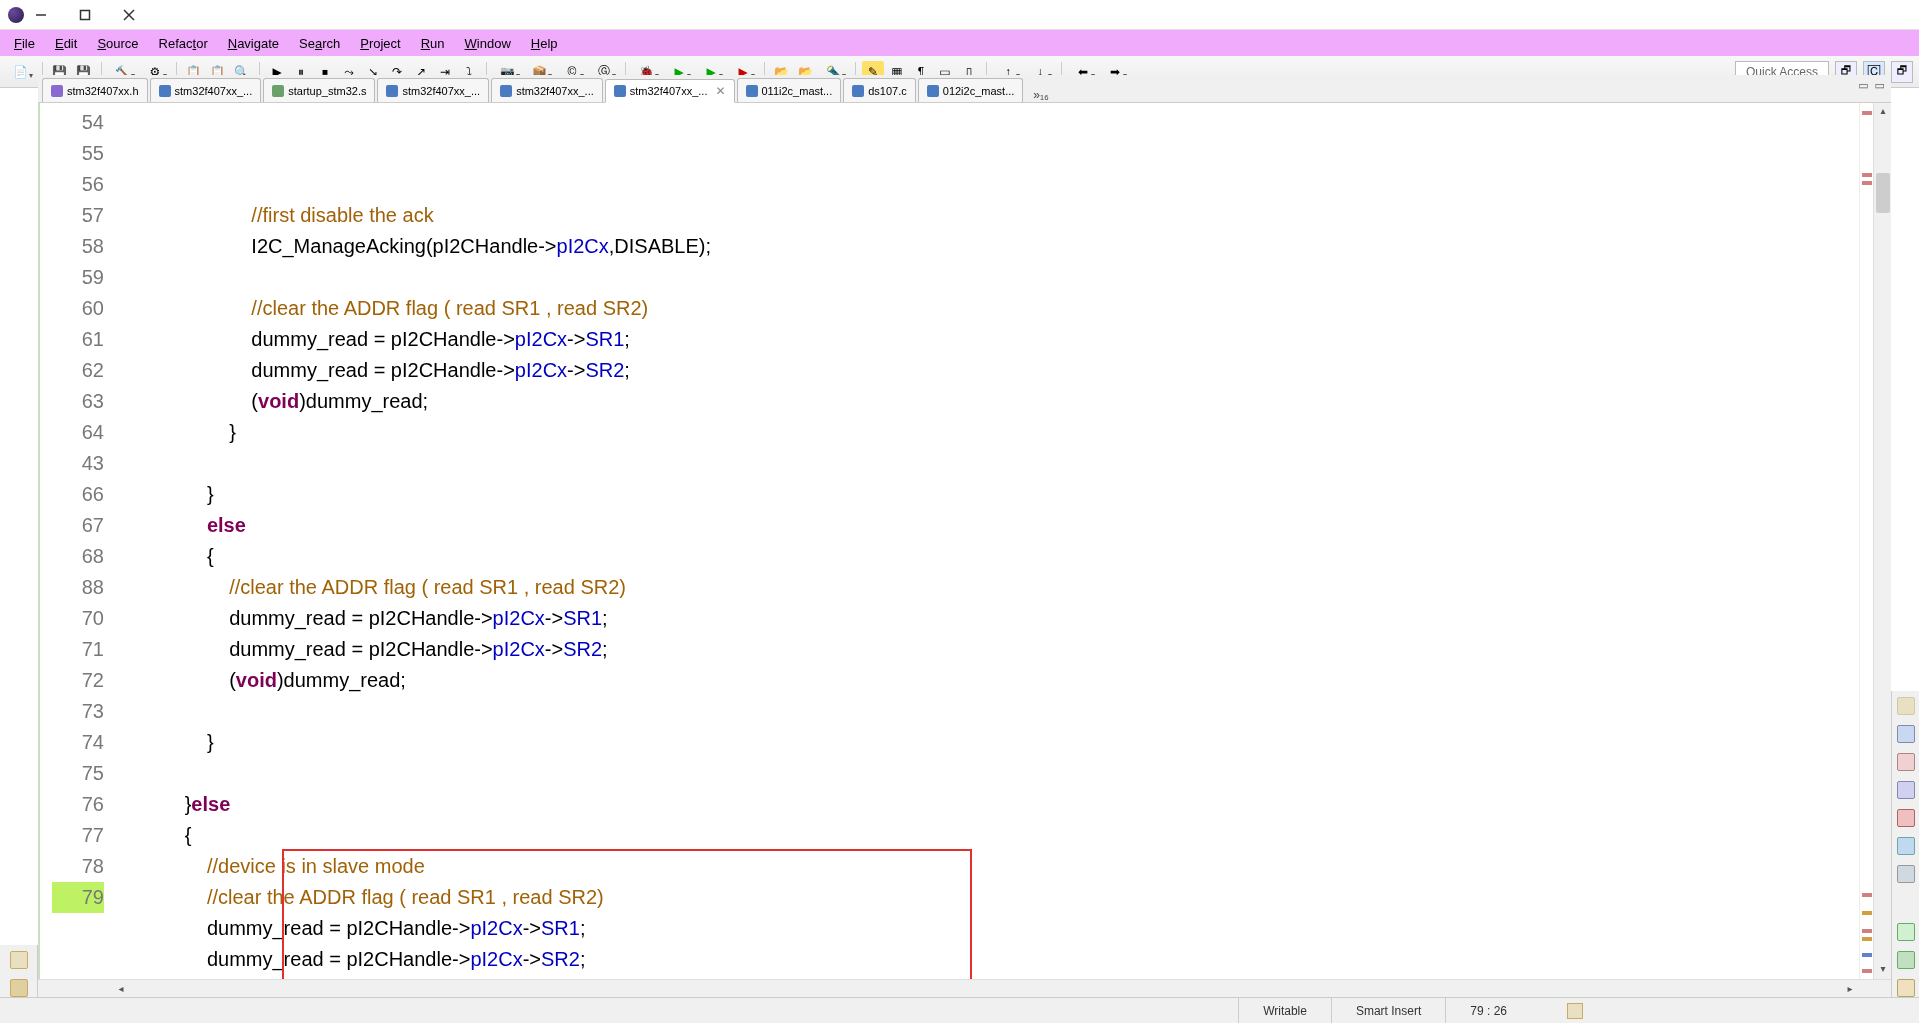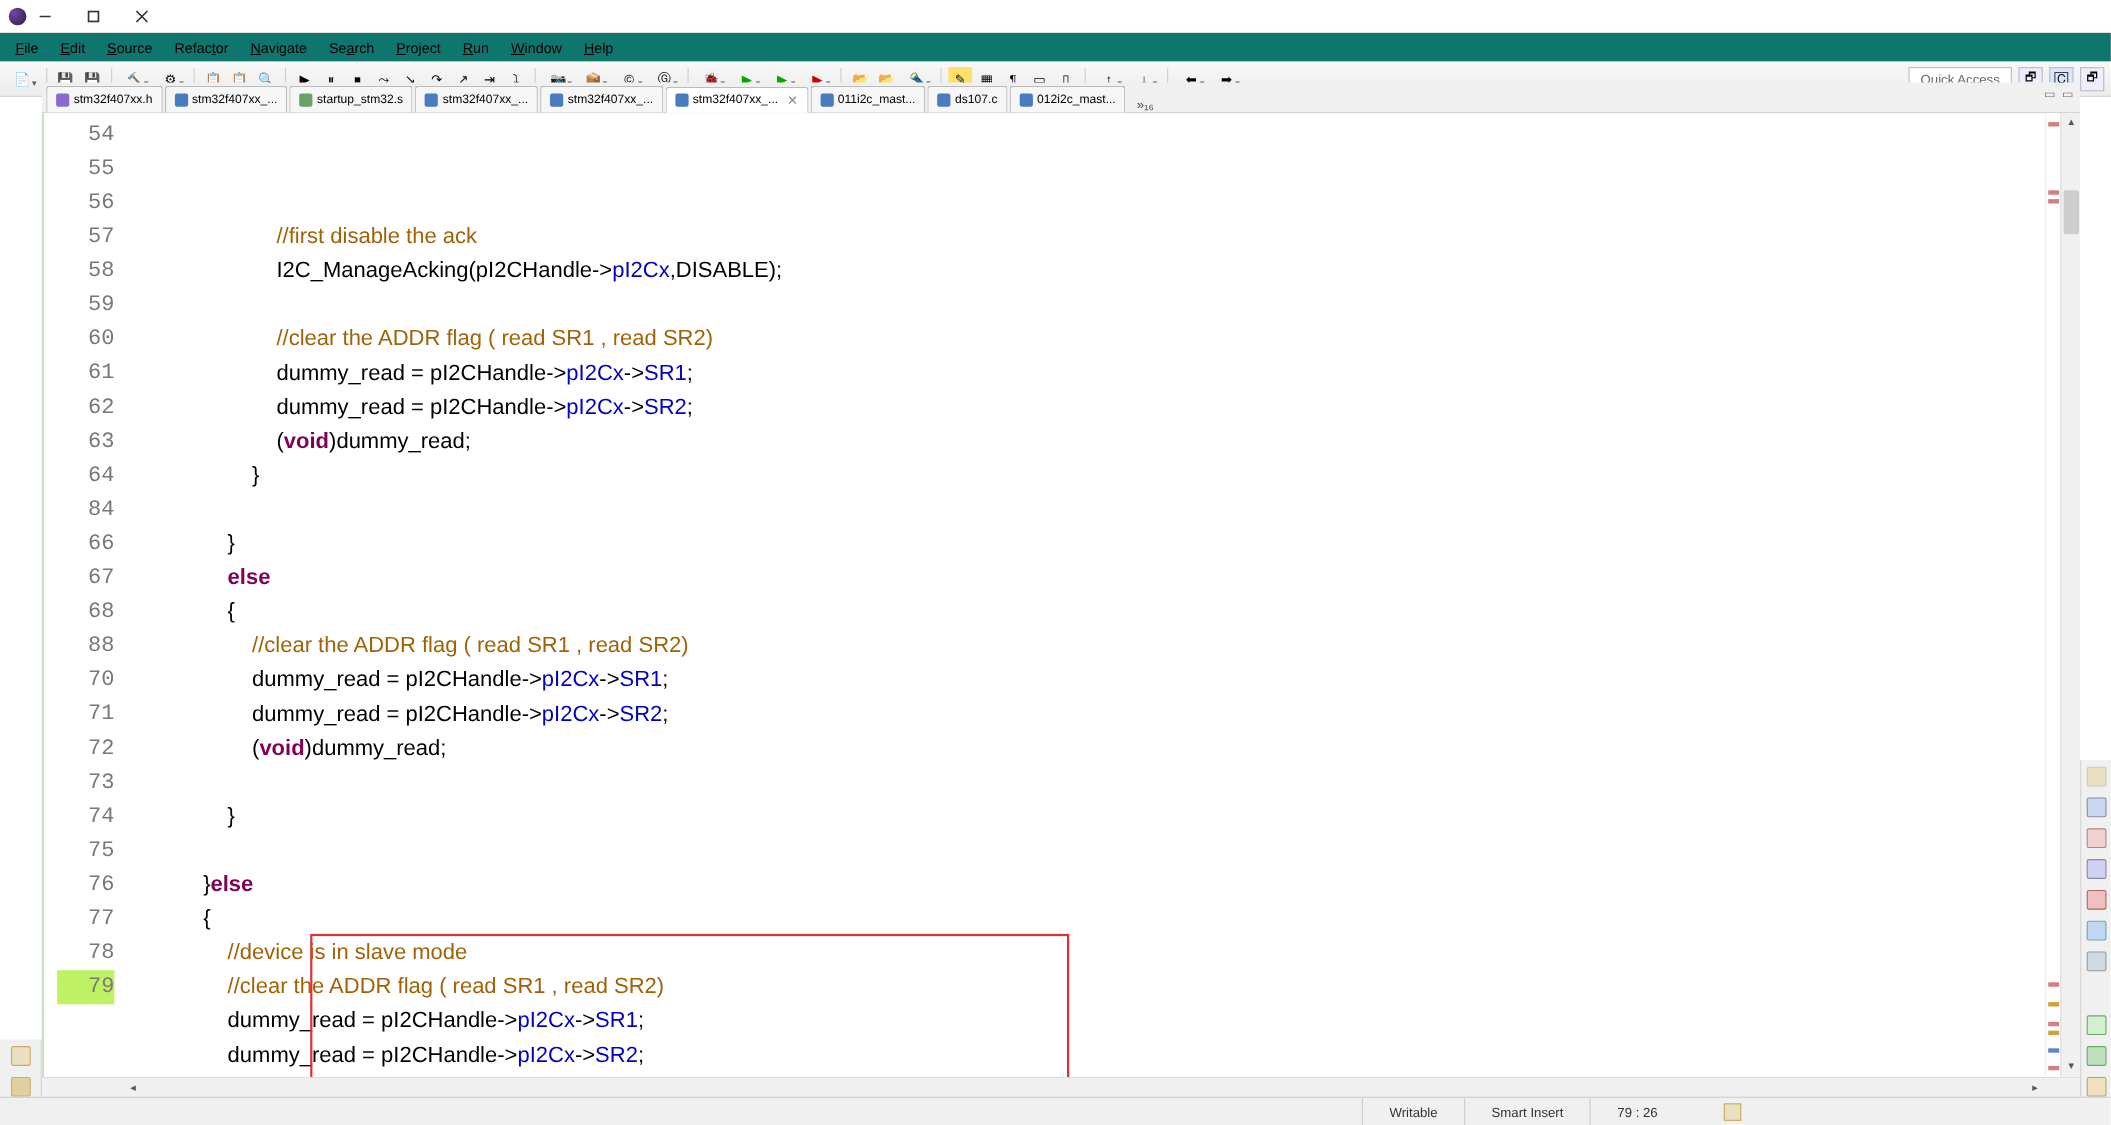--- a/index.html
+++ b/index.html
@@ -7,21 +7,21 @@
   
   
   .titlebar { height: 30px; background: #fff; display: flex; align-items: center; padding: 0 8px; border-bottom: 1px solid #e0e0e0; }
   .titlebar .app-icon { width: 16px; height: 16px; border-radius: 50%; background: radial-gradient(circle at 30% 30%, #6a4a9c, #2a1a4a); margin-right: 8px; }
   .titlebar .title { font-size: 12px; color: #000; flex: 1; }
   .winbtns { display: flex; gap: 26px; margin-right: 4px; }
   .winbtn { width: 18px; height: 18px; display: flex; align-items: center; justify-content: center; font-size: 14px; color: #333; cursor: pointer; }
   .winbtn svg { width: 12px; height: 12px; }
   
   
-  .menubar { height: 26px; background: #0f766e; display: flex; align-items: center; padding: 0 4px; font-size: 13px; }
+  .menubar { height: 26px; background: #f0abfc; display: flex; align-items: center; padding: 0 4px; font-size: 13px; }
   .menubar .mitem { padding: 4px 10px; cursor: pointer; }
   .menubar .mitem .mn { text-decoration: underline; }
   
   
   .toolbar { height: 32px; background: linear-gradient(#f8f8f8,#ececec); border-bottom: 1px solid #ccc; display: flex; align-items: center; padding: 0 6px; gap: 2px; }
   .tbtn { width: 22px; height: 22px; display: flex; align-items: center; justify-content: center; border: 1px solid transparent; border-radius: 2px; cursor: pointer; font-size: 12px; }
   .tbtn.dd { width: 30px; position: relative; }
   .tbtn.dd::after { content: "▾"; font-size: 8px; position: absolute; right: 2px; bottom: 2px; color: #555; }
   .tsep { width: 1px; height: 20px; background: #ccc; margin: 0 4px; }
   .quick-access { margin-left: auto; border: 1px solid #bbb; padding: 3px 10px; font-size: 12px; background: #fff; color: #666; }
@@ -44,21 +44,21 @@
   .etab .ticon.c { background: #4a7ac0; }
   .etab .ticon.h { background: #8a6ad0; }
   .etab .ticon.s { background: #6aa06a; }
   .etab .close { font-size: 12px; color: #888; margin-left: 4px; }
   .tabrow .overflow { margin-left: 4px; font-size: 12px; color: #444; padding: 0 4px; }
   .tabrow .minmax { position: absolute; right: 6px; top: 4px; display: flex; gap: 6px; font-size: 11px; color: #666; }
   
   
   .editor { flex: 1; display: flex; min-height: 0; background: #fff; position: relative; }
   .lnumbers { width: 60px; background: #fff; border-right: 0; text-align: right; padding: 4px 8px 4px 0; font-family: Consolas, monospace; font-size: 20px; color: #787878; user-select: none; }
-  .lnumbers .ln { height: 31px; line-height: 31px; font-family: Liberation Mono, monospace; }
+  .lnumbers .ln { height: 31px; line-height: 31px; }
   .lnumbers .ln.curr { background: #bef264; }
   .foldbar { width: 14px; background: #fff; border-left: 2px solid #c8e0c0; border-right: 0; }
   .codearea { flex: 1; font-family: Consolas, monospace; font-size: 20px; line-height: 31px; padding: 4px 0 4px 6px; white-space: pre; overflow: hidden; position: relative; }
   .codearea .cl { height: 31px; }
   .kw { color: #7f0055; font-weight: bold; }
   .cm { color: #a16207; }
   .fld { color: #0000c0; }
   
   .highlight-box { position: absolute; border: 2px solid #e03030; pointer-events: none; }
   
@@ -235,21 +235,21 @@
           <div class="ln">55</div>
           <div class="ln">56</div>
           <div class="ln">57</div>
           <div class="ln">58</div>
           <div class="ln">59</div>
           <div class="ln">60</div>
           <div class="ln">61</div>
           <div class="ln">62</div>
           <div class="ln">63</div>
           <div class="ln">64</div>
-          <div class="ln">84</div>
+          <div class="ln">43</div>
           <div class="ln">66</div>
           <div class="ln">67</div>
           <div class="ln">68</div>
           <div class="ln">88</div>
           <div class="ln">70</div>
           <div class="ln">71</div>
           <div class="ln">72</div>
           <div class="ln">73</div>
           <div class="ln">74</div>
           <div class="ln">75</div>

